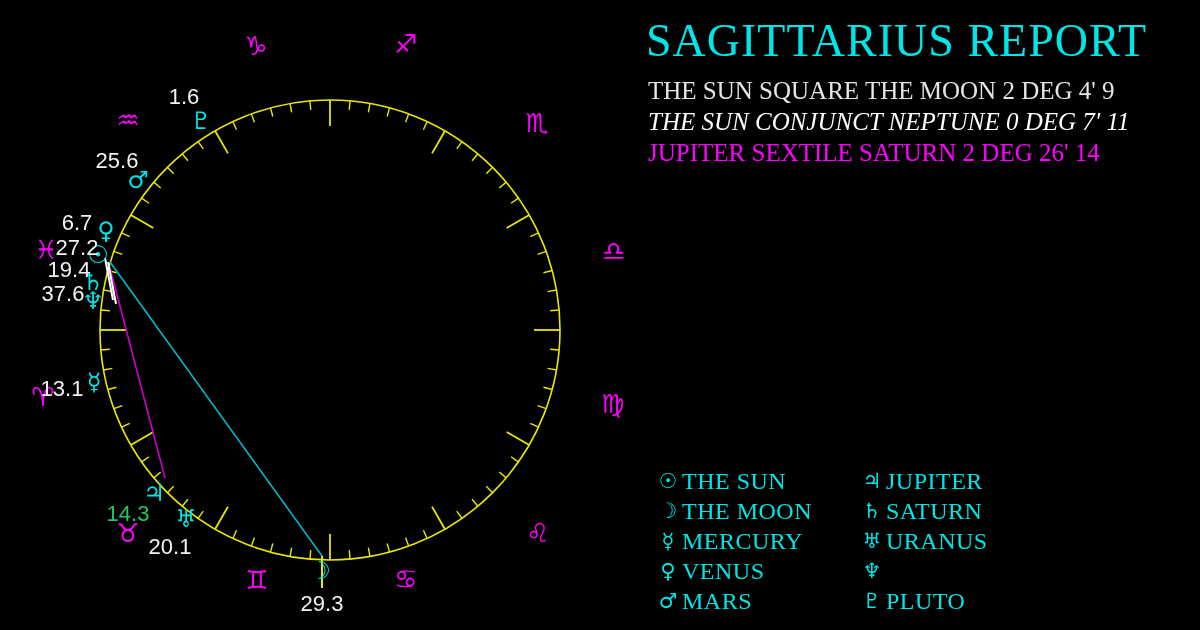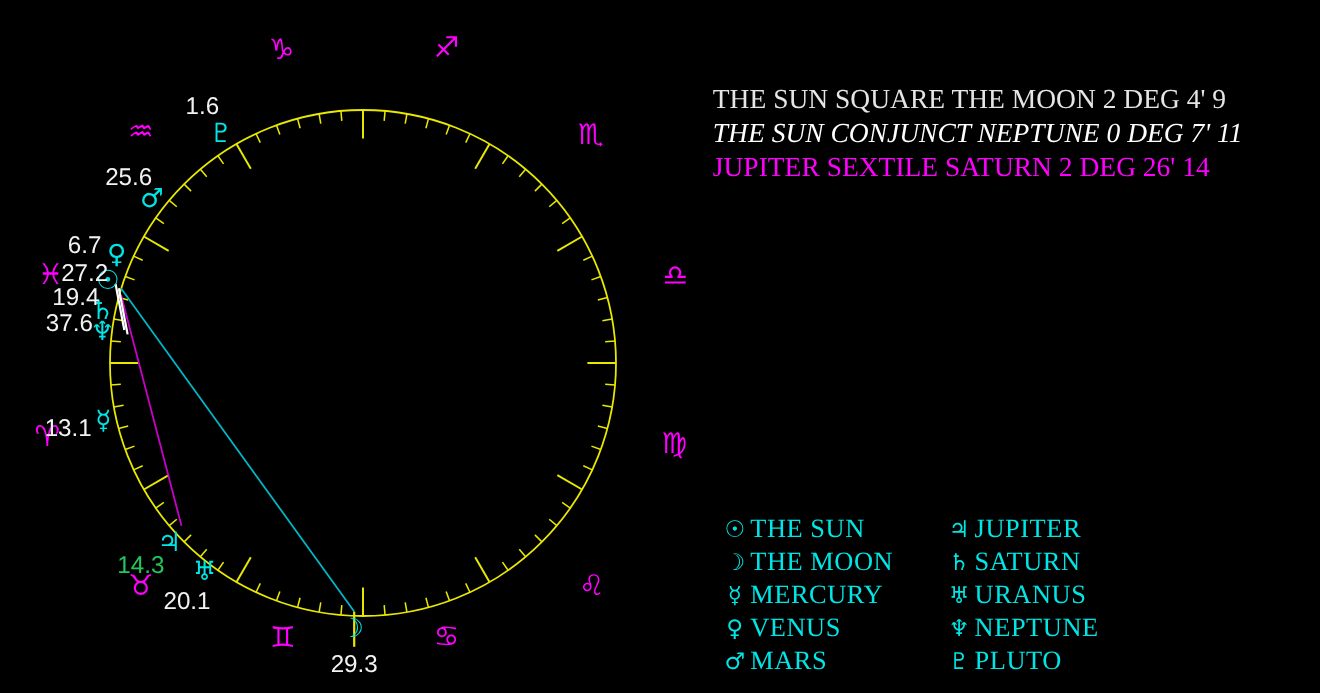--- a/index.html
+++ b/index.html
@@ -200,20 +200,21 @@
       <div class="deg-label" style="left: 69px; top: 270px; color: rgb(242, 242, 242);">19.4</div>
       <div class="deg-label" style="left: 63px; top: 294px; color: rgb(242, 242, 242);">37.6</div>
       <div class="deg-label" style="left: 62px; top: 389px; color: rgb(242, 242, 242);">13.1</div>
       <div class="deg-label" style="left: 128px; top: 514px; color: #22c55e;">14.3</div>
       <div class="deg-label" style="left: 170px; top: 547px; color: rgb(242, 242, 242);">20.1</div>
       <div class="deg-label" style="left: 322px; top: 604px; color: rgb(242, 242, 242);">29.3</div>
     </div>
 
   <div id="panel">
 
+    <div id="report-title" style="color: rgb(0, 229, 229);">SAGITTARIUS REPORT</div>
 
     <div class="aspect-line" id="aspect-0" style="color: #e5e5e5;">THE SUN SQUARE THE MOON 2 DEG 4' 9</div>
     <div class="aspect-line" id="aspect-1" style="color: rgb(255, 255, 255);">THE SUN CONJUNCT NEPTUNE 0 DEG 7' 11</div>
     <div class="aspect-line" id="aspect-2" style="color: rgb(255, 0, 255);">JUPITER SEXTILE SATURN 2 DEG 26' 14</div>
 
     <div id="legend">
       <div class="legend-col" id="legend-col-left">
           <div class="legend-item">
             <span class="legend-symbol">☉</span>
             <span class="legend-label">THE SUN</span>
@@ -243,21 +244,20 @@
           <div class="legend-item">
             <span class="legend-symbol">♄</span>
             <span class="legend-label">SATURN</span>
           </div>
           <div class="legend-item">
             <span class="legend-symbol">♅</span>
             <span class="legend-label">URANUS</span>
           </div>
           <div class="legend-item">
             <span class="legend-symbol">♆</span>
-            <span class="legend-label">NEPTUNE</span>
           </div>
           <div class="legend-item">
             <span class="legend-symbol">♇</span>
             <span class="legend-label">PLUTO</span>
           </div>
         </div>
     </div>
 
   </div>
 </div>

